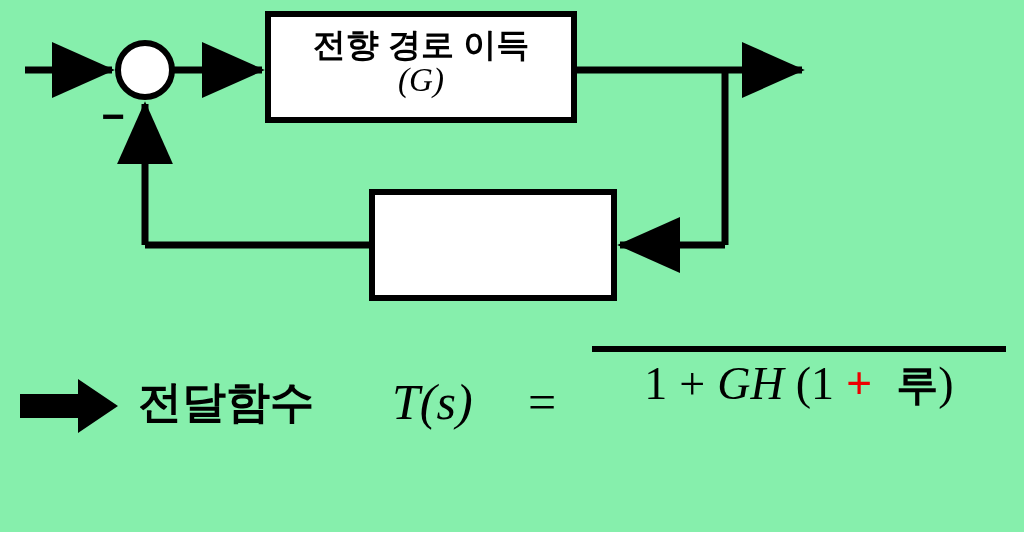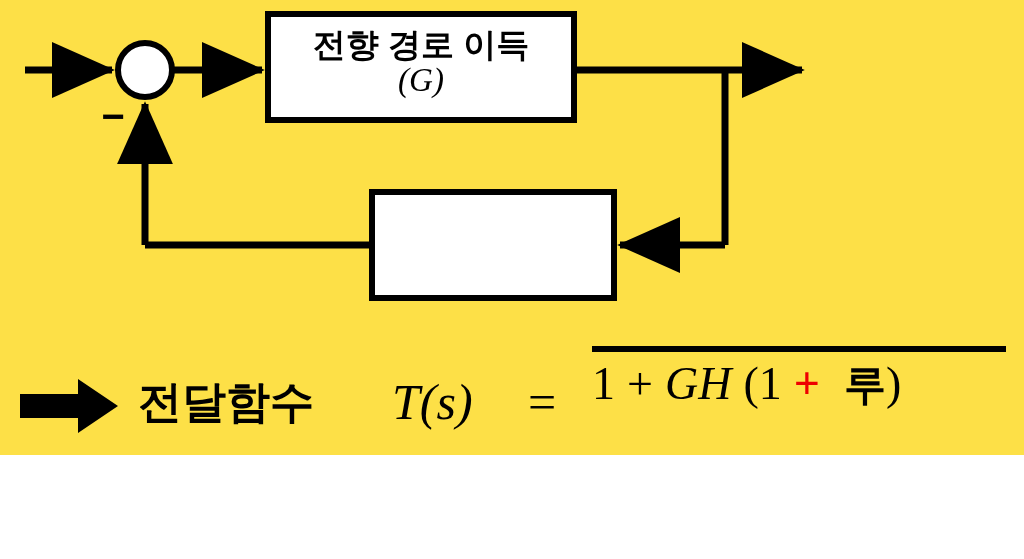--- a/index.html
+++ b/index.html
@@ -6,22 +6,22 @@
     margin: 0;
     padding: 0;
     background: #ffffff;
   }
   body {
     font-family: "Liberation Sans", sans-serif;
   }
   #canvas {
     position: relative;
     width: 1024px;
-    height: 455px;
-    background: #fde047;
+    height: 532px;
+    background: #86efac;
     overflow: hidden;
   }
   #diagram-svg {
     position: absolute;
     left: 0;
     top: 0;
     width: 1024px;
     height: 559px;
   }
 
@@ -126,20 +126,21 @@
     height: 56px;
   }
   #fraction-bar {
     width: 414px;
     height: 6px;
     background: #000000;
     margin-top: 6px;
   }
   #fraction-denominator {
     margin-top: 8px;
+    text-align: center;
     font-size: 46px;
     line-height: 1;
     color: #000000;
     white-space: nowrap;
   }
   .mathit {
     font-family: "Liberation Serif", serif;
     font-style: italic;
   }
   .mathrm {

